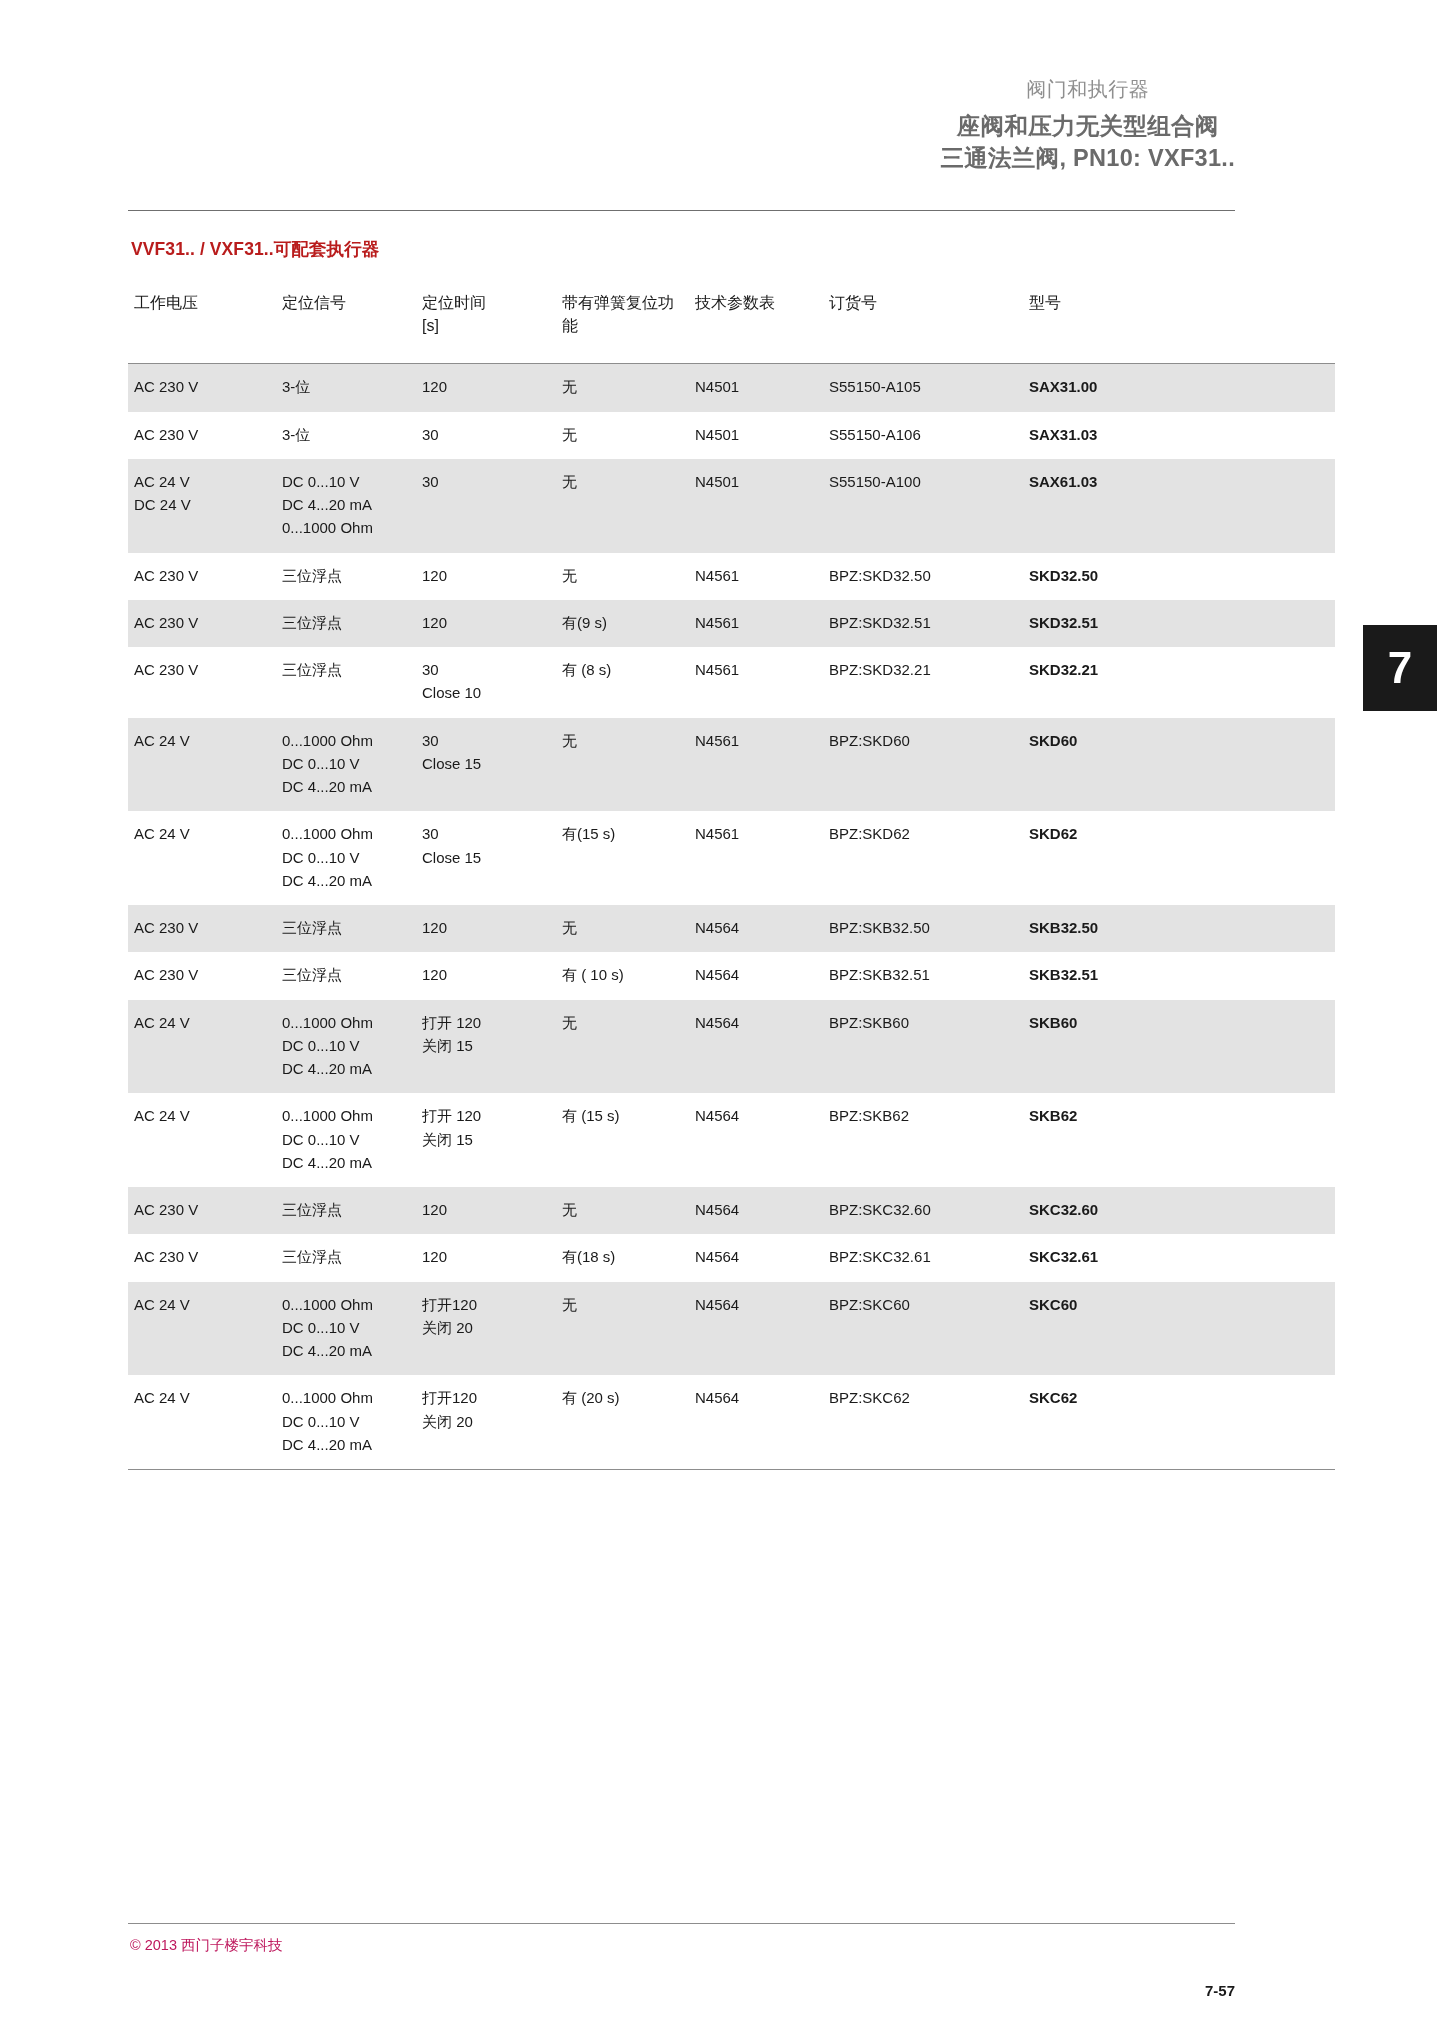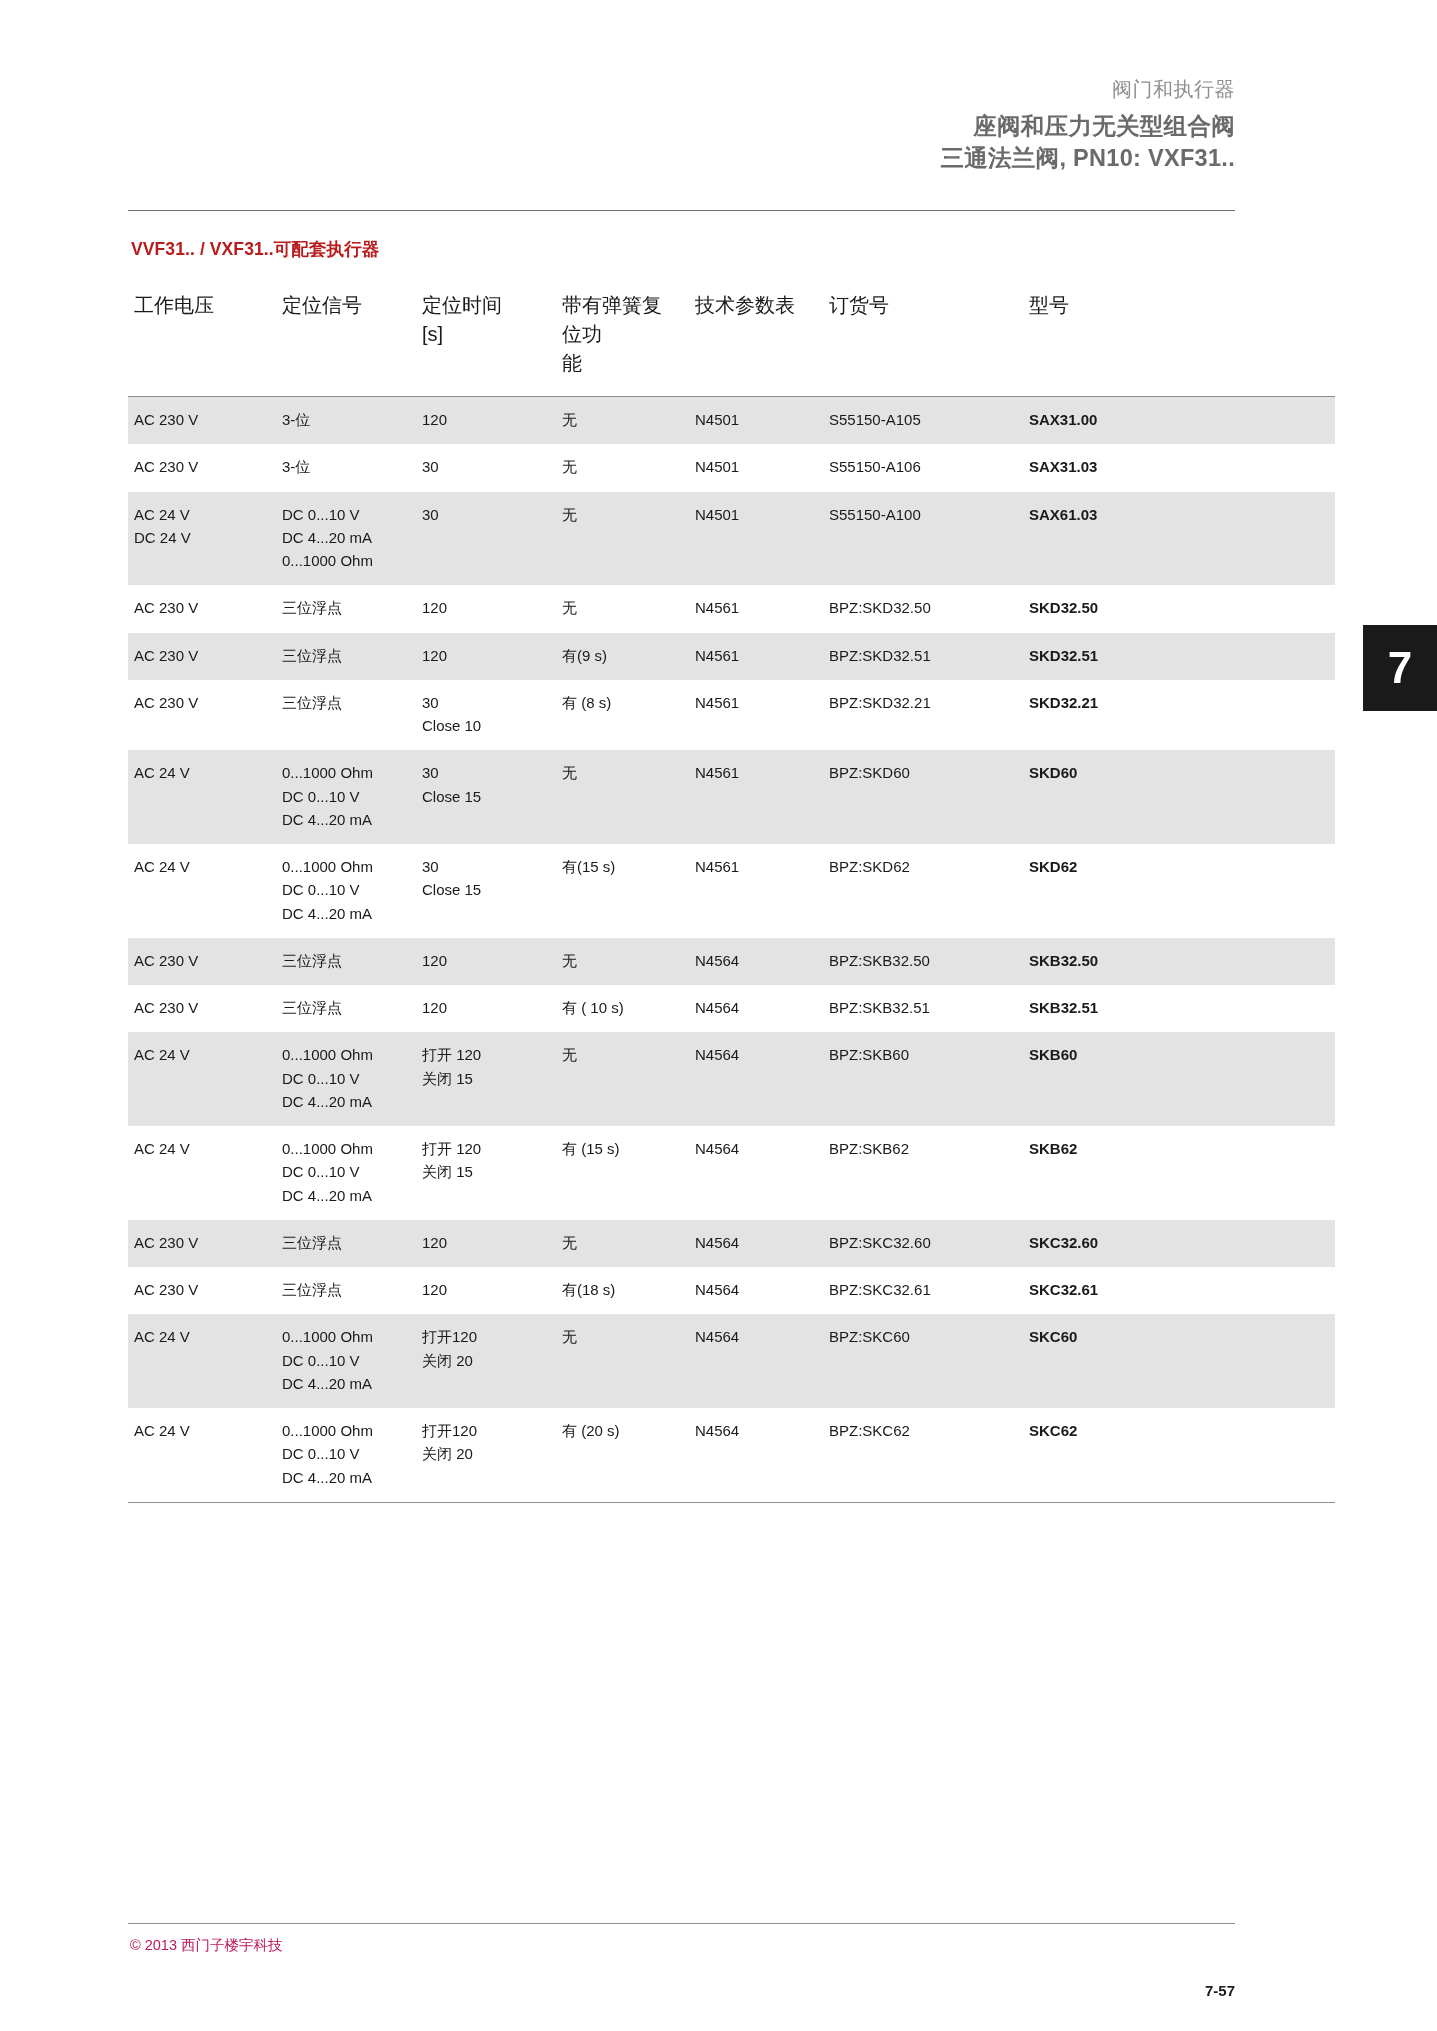--- a/index.html
+++ b/index.html
@@ -21,21 +21,21 @@
     width: 1437px;
     height: 2031px;
     overflow: hidden;
   }
 
   
   .header {
     position: absolute;
     right: 202px;
     top: 76px;
-    text-align: right;
+    text-align: center;
     line-height: 1.38;
   }
   .header .line1 {
     font-size: 20px;
     color: #8f8f8f;
     letter-spacing: 0.5px;
     margin-bottom: 6px;
   }
   .header .line2,
   .header .line3 {
@@ -73,22 +73,22 @@
   table.spec {
     border-collapse: collapse;
     width: 100%;
     table-layout: fixed;
     font-size: 15px;
   }
   table.spec th {
     font-weight: normal;
     text-align: left;
     vertical-align: top;
-    padding: 10px 10px 18px 6px;
-    font-size: 20px;
+    padding: 10px 10px 26px 6px;
+    font-size: 16px;
     color: #1a1a1a;
     line-height: 1.45;
   }
   table.spec td {
     vertical-align: top;
     padding: 11px 10px 13px 6px;
     line-height: 1.55;
     color: #1a1a1a;
     font-size: 15px;
   }

